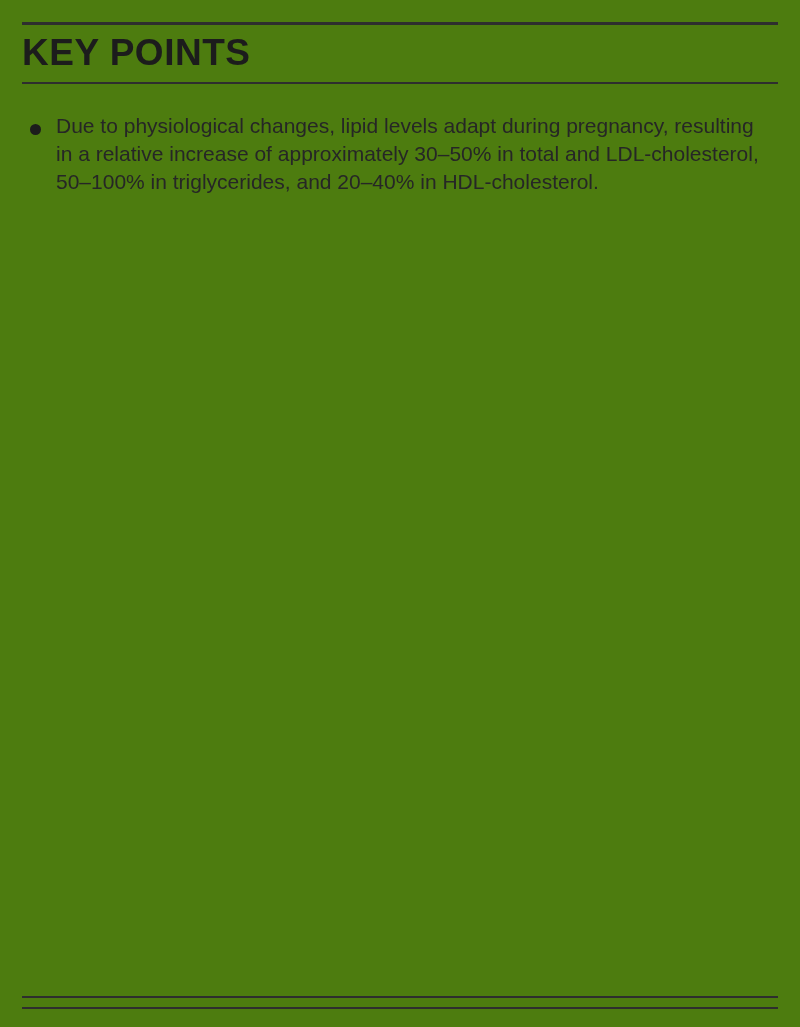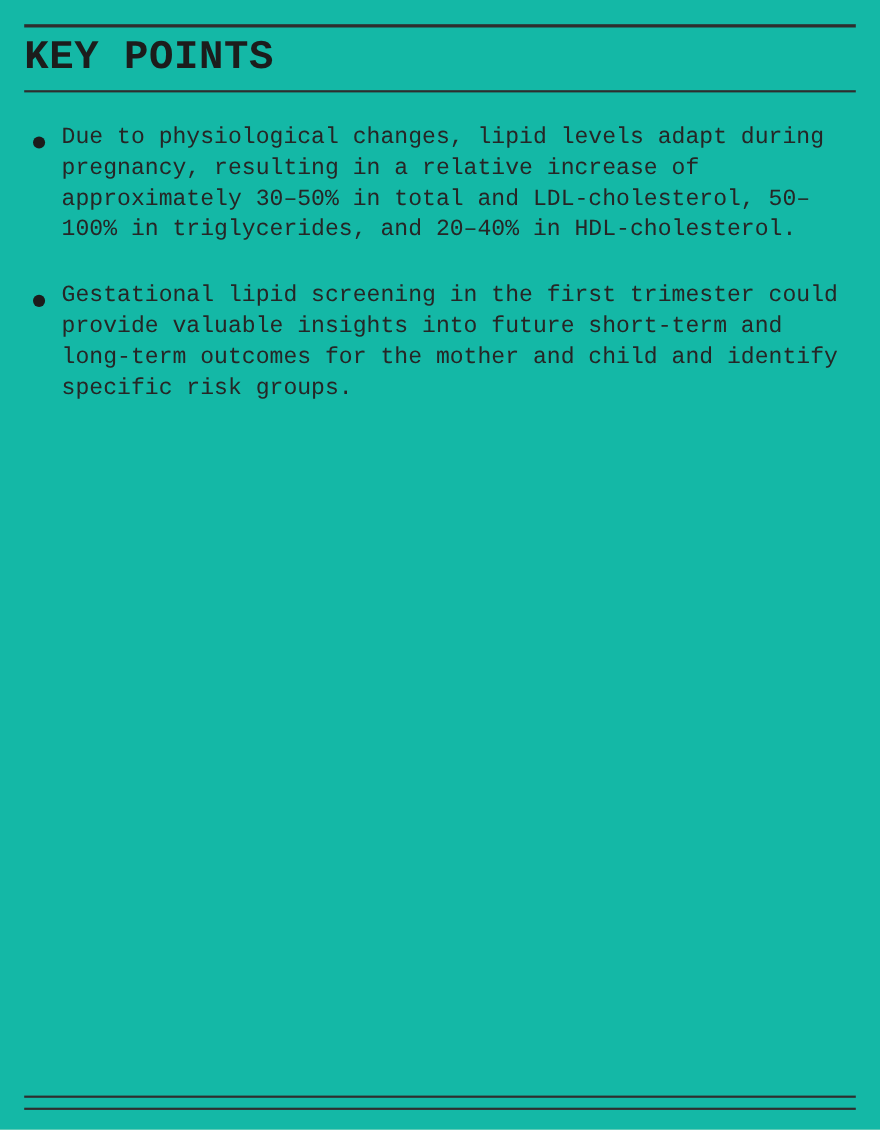--- a/index.html
+++ b/index.html
@@ -5,26 +5,25 @@
     html, body {
       margin: 0;
       padding: 0;
       background: #f6f0da;
       font-family: "Liberation Sans", "DejaVu Sans", sans-serif;
     }
     .page {
       box-sizing: border-box;
       width: 800px;
       height: 1027px;
-      background: #14b8a6;
+      background: #4d7c0f;
       padding: 22px 22px 18px 22px;
       color: #262626;
       display: flex;
       flex-direction: column;
-      font-family: Liberation Mono, monospace;
     }
     .rule {
       border: none;
       height: 3px;
       background: #2e2e2e;
       width: 100%;
     }
     .rule-top {
       height: 3px;
       margin-bottom: 6px;
@@ -90,24 +89,20 @@
 
   <h1 class="title">KEY POINTS</h1>
 
   <div class="rule rule-under-title"></div>
 
   <ul class="bullets">
     <li>
       <span class="dot"></span>
       <span class="txt">Due to physiological changes, lipid levels adapt during pregnancy, resulting in a relative increase of approximately 30–50% in total and LDL-cholesterol, 50–100% in triglycerides, and 20–40% in HDL-cholesterol.</span>
     </li>
-    <li>
-      <span class="dot"></span>
-      <span class="txt">Gestational lipid screening in the first trimester could provide valuable insights into future short-term and long-term outcomes for the mother and child and identify specific risk groups.</span>
-    </li>
   </ul>
 
   <div class="bottom-rules">
     <div class="rule"></div>
     <div class="rule"></div>
   </div>
 
 </div>
 
 </body></html>

